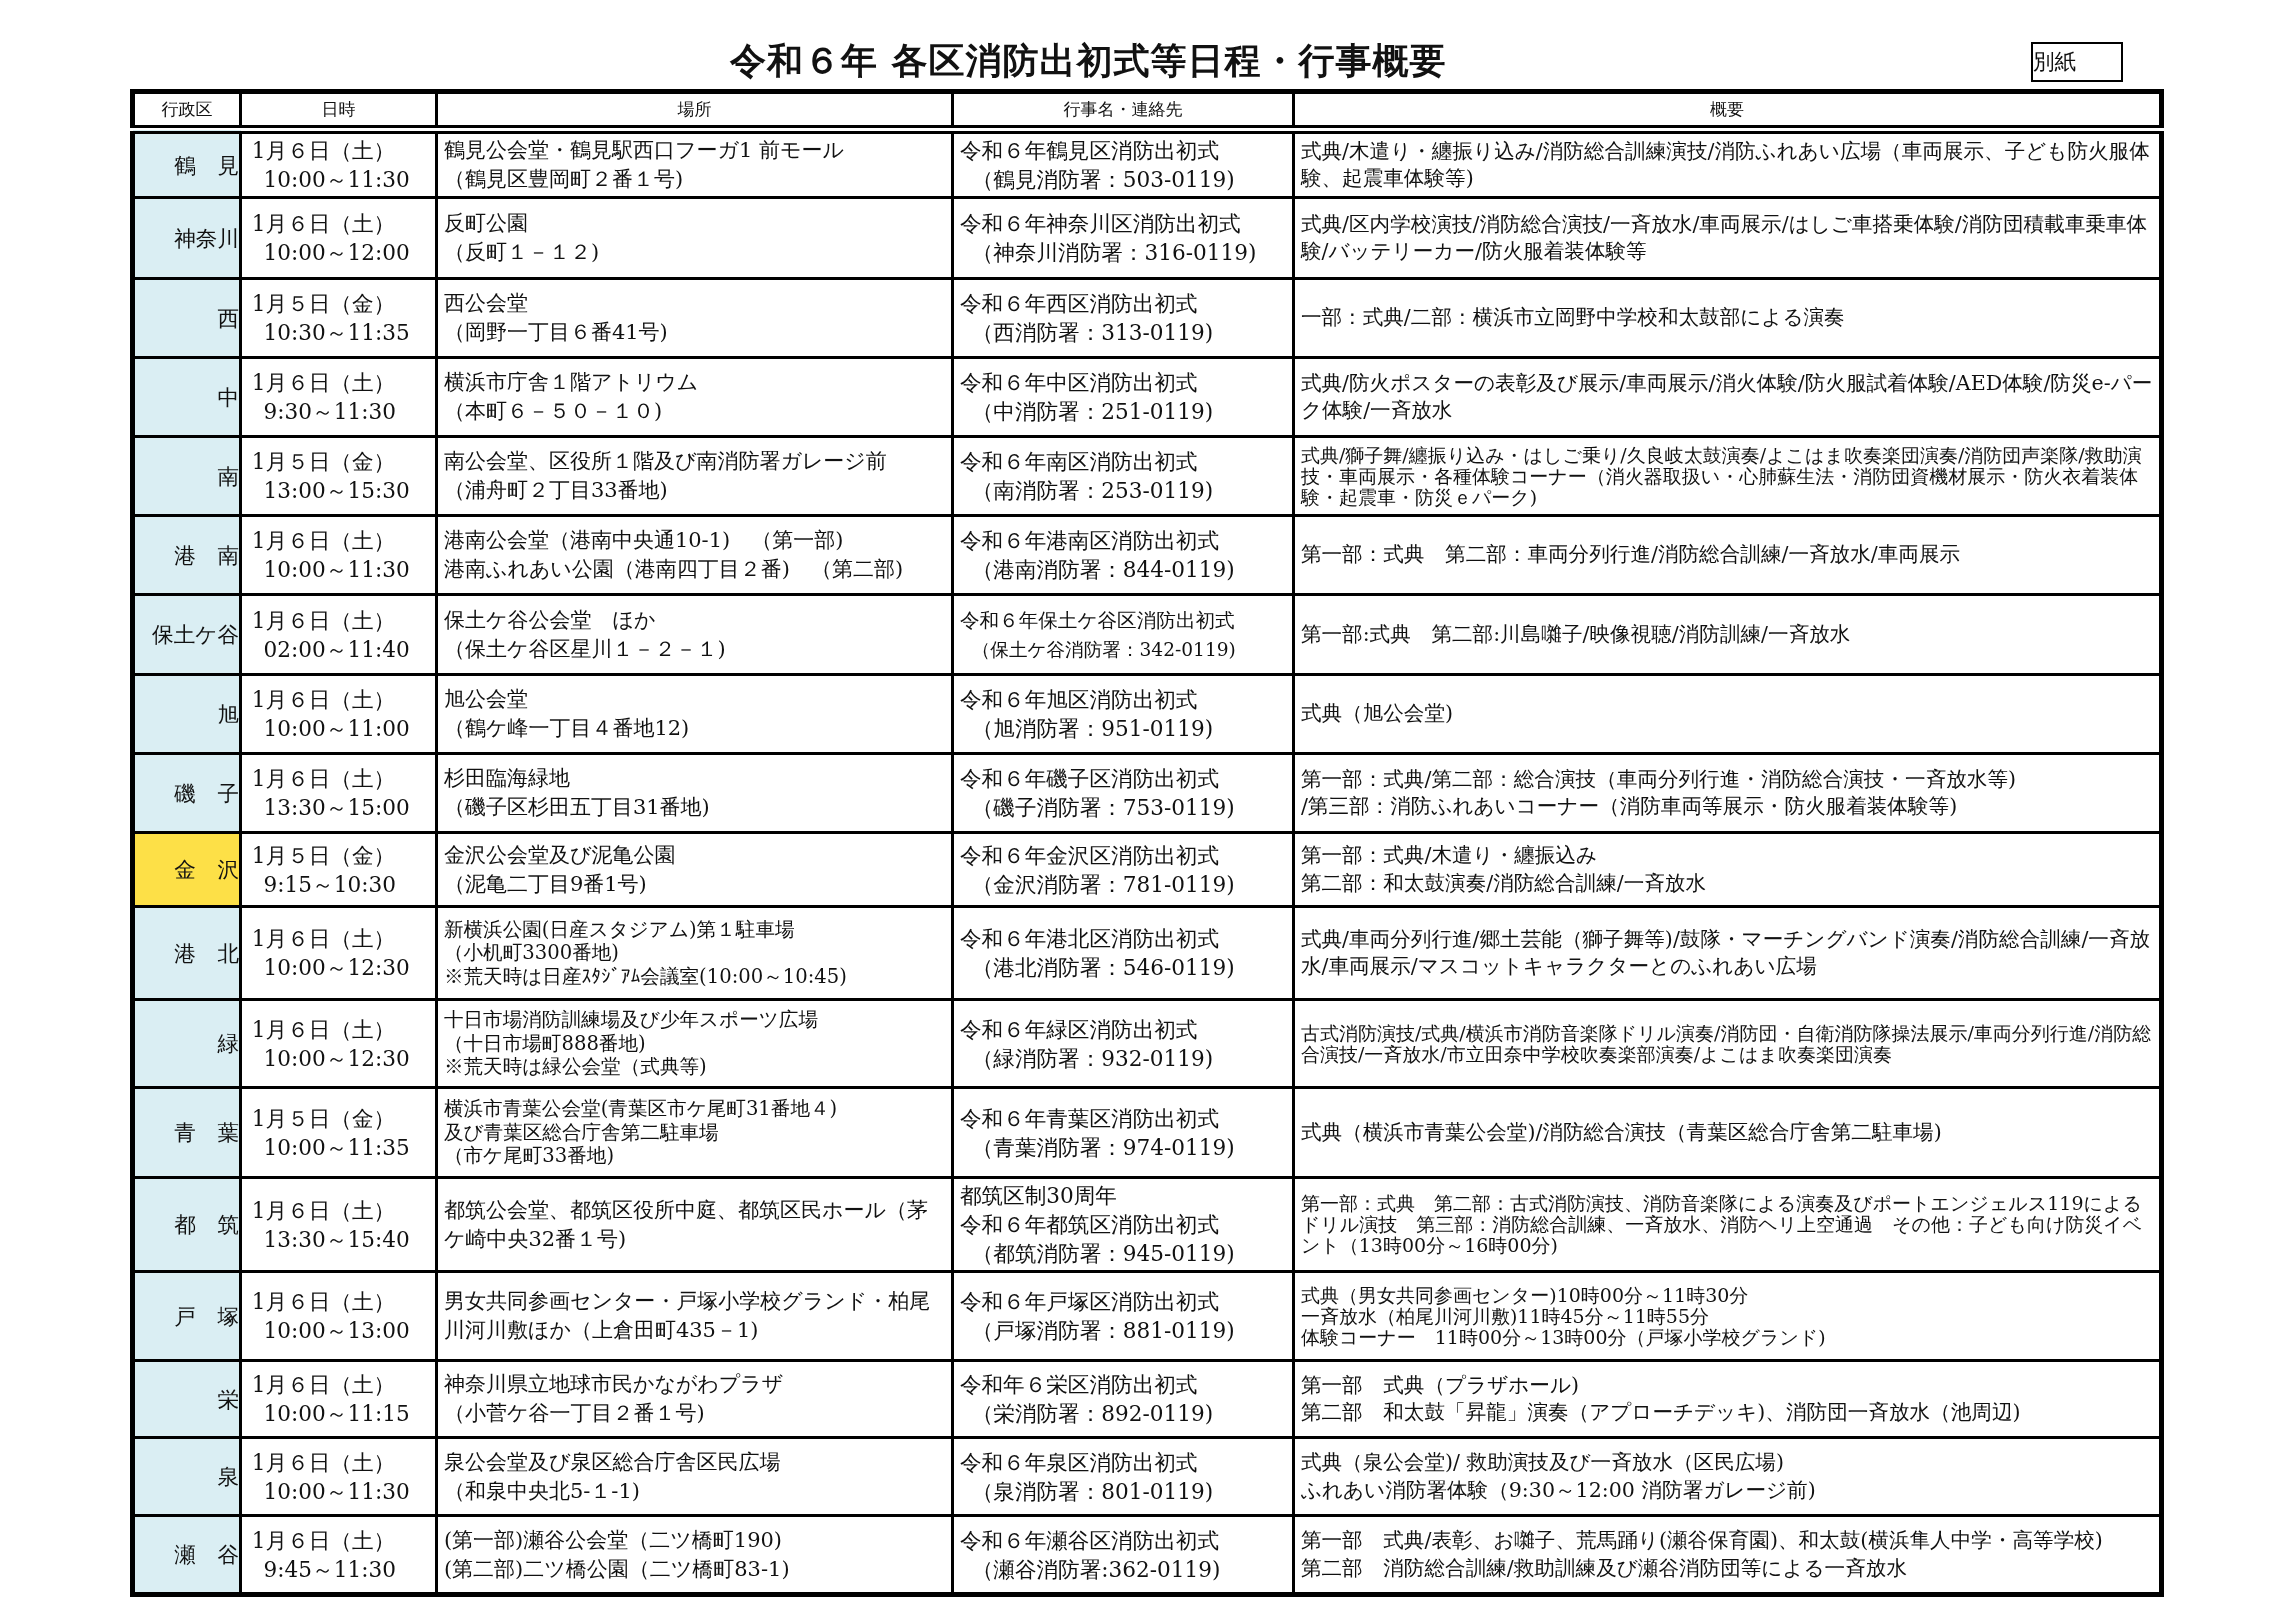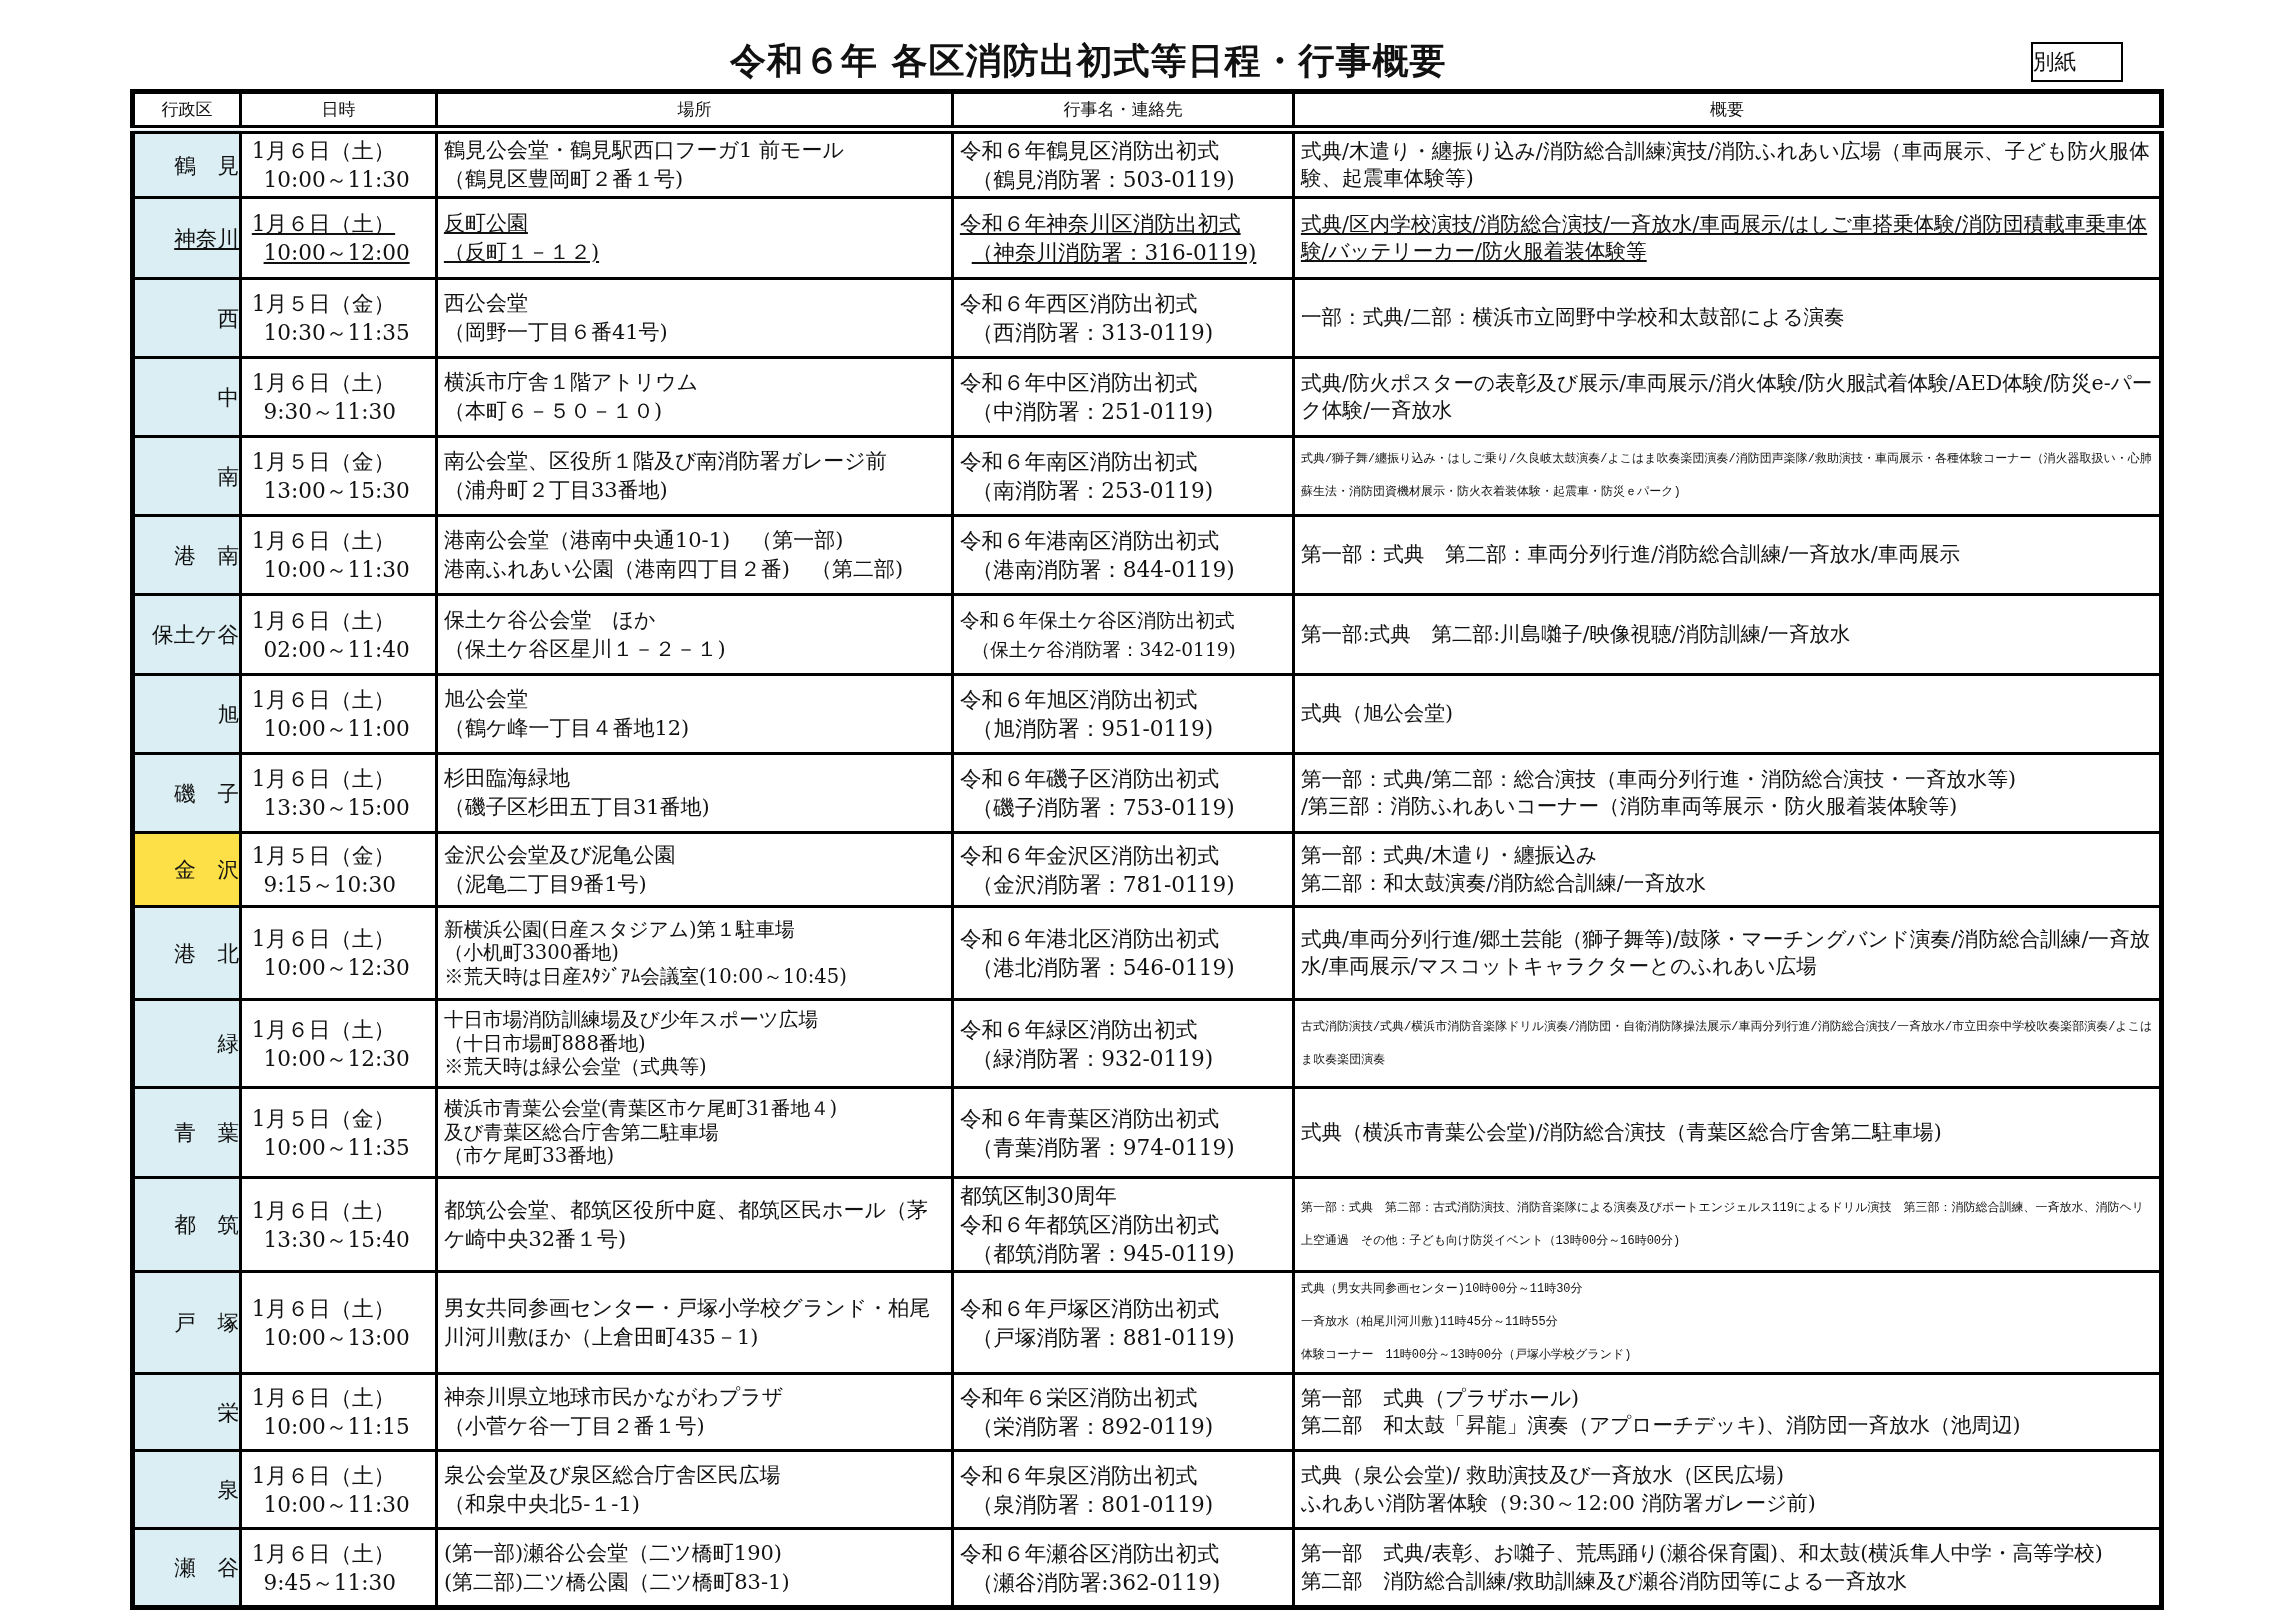--- a/index.html
+++ b/index.html
@@ -18,21 +18,21 @@
   td.ward { background:#DAEEF3; text-align:right; font-size:21.6px; padding:0; white-space:nowrap; }
   td.dt { text-align:left; padding-left:9.8px; white-space:nowrap; }
   td.dt .time { display:block; padding-left:11.8px; }
   td.place { white-space:nowrap; overflow:hidden; font-size:21px; }
   td.place.small { font-size:19.6px; line-height:23.5px; }
   td.event { white-space:nowrap; overflow:hidden; }
   td.event .contact { display:block; padding-left:11.8px; }
   td.event .contact.small { font-size:18.6px; }
   td.event .head.small { font-size:19.6px; }
   td.summary { font-size:20.6px; line-height:27.4px; }
-  td.summary.small { font-size:12px; line-height:33px;font-family:Liberation Mono, monospace; }
+  td.summary.small { font-size:19px; line-height:21px; }
   .line { display:block; }
 </style>
 </head>
 <body>
 
 <div class="title">令和６年 各区消防出初式等日程・行事概要</div>
 <div class="annex">別紙</div>
 
 <table>
   <colgroup>
@@ -63,21 +63,21 @@
           <span class="line">（鶴見区豊岡町２番１号)</span>
         </td>
         <td class="event">
           <span class="line head">令和６年鶴見区消防出初式</span>
           <span class="contact">（鶴見消防署：503-0119)</span>
         </td>
         <td class="summary">
           <span class="line">式典/木遣り・纏振り込み/消防総合訓練演技/消防ふれあい広場（車両展示、子ども防火服体験、起震車体験等)</span>
         </td>
       </tr>
-      <tr style="height: 81px; text-decoration: underline;">
+      <tr style="height: 81px;">
         <td class="ward" style="background: rgb(218, 238, 243);">神奈川</td>
         <td class="dt">
           <span class="line">1月６日（土）</span>
           <span class="time">10:00～12:00</span>
         </td>
         <td class="place" style="white-space:nowrap">
           <span class="line">反町公園</span>
           <span class="line">（反町１－１２)</span>
         </td>
         <td class="event">

